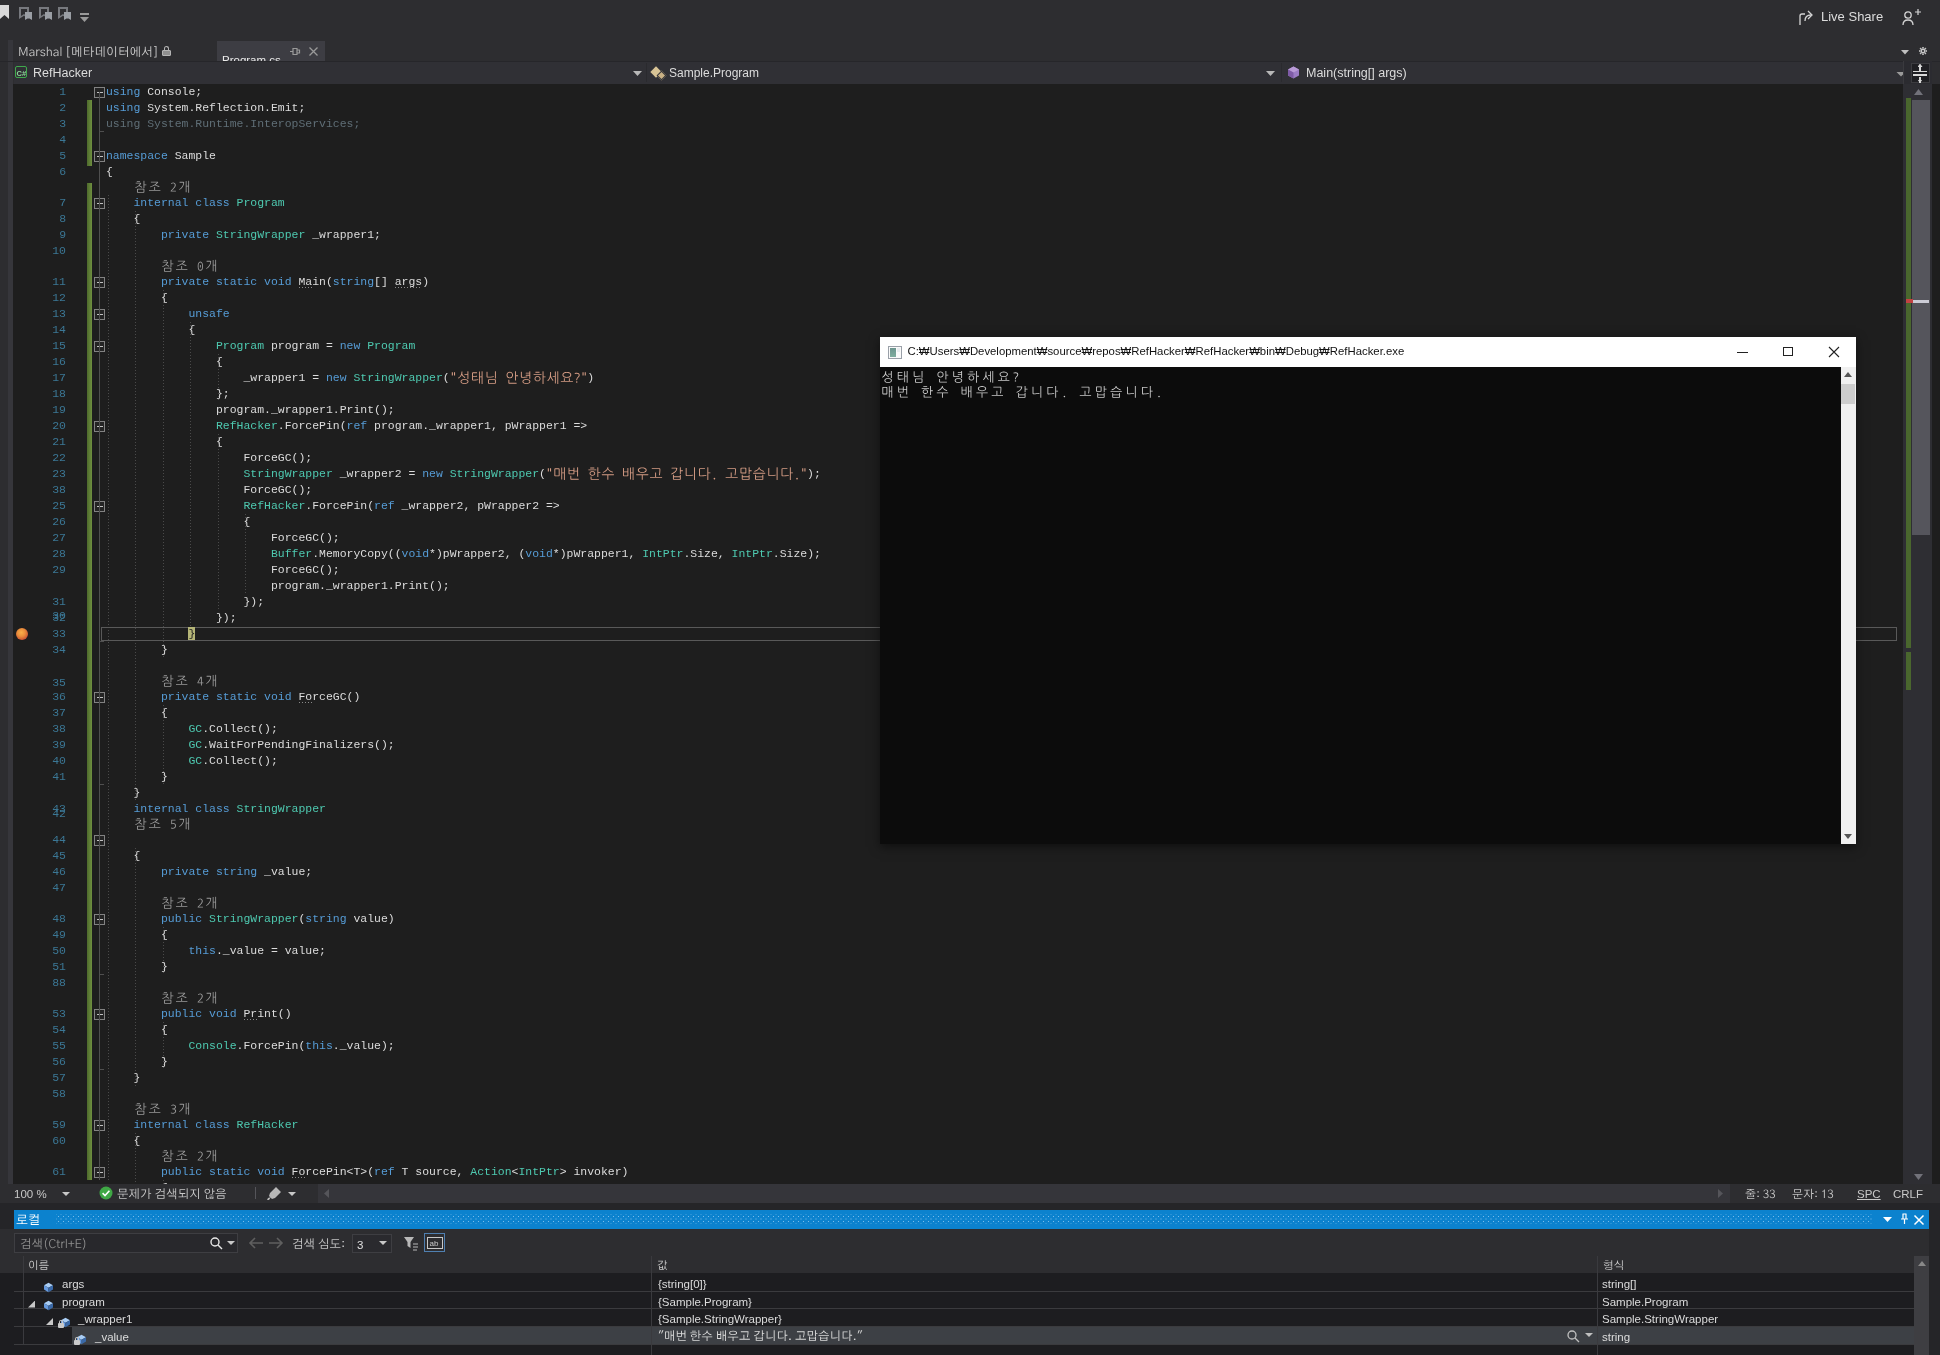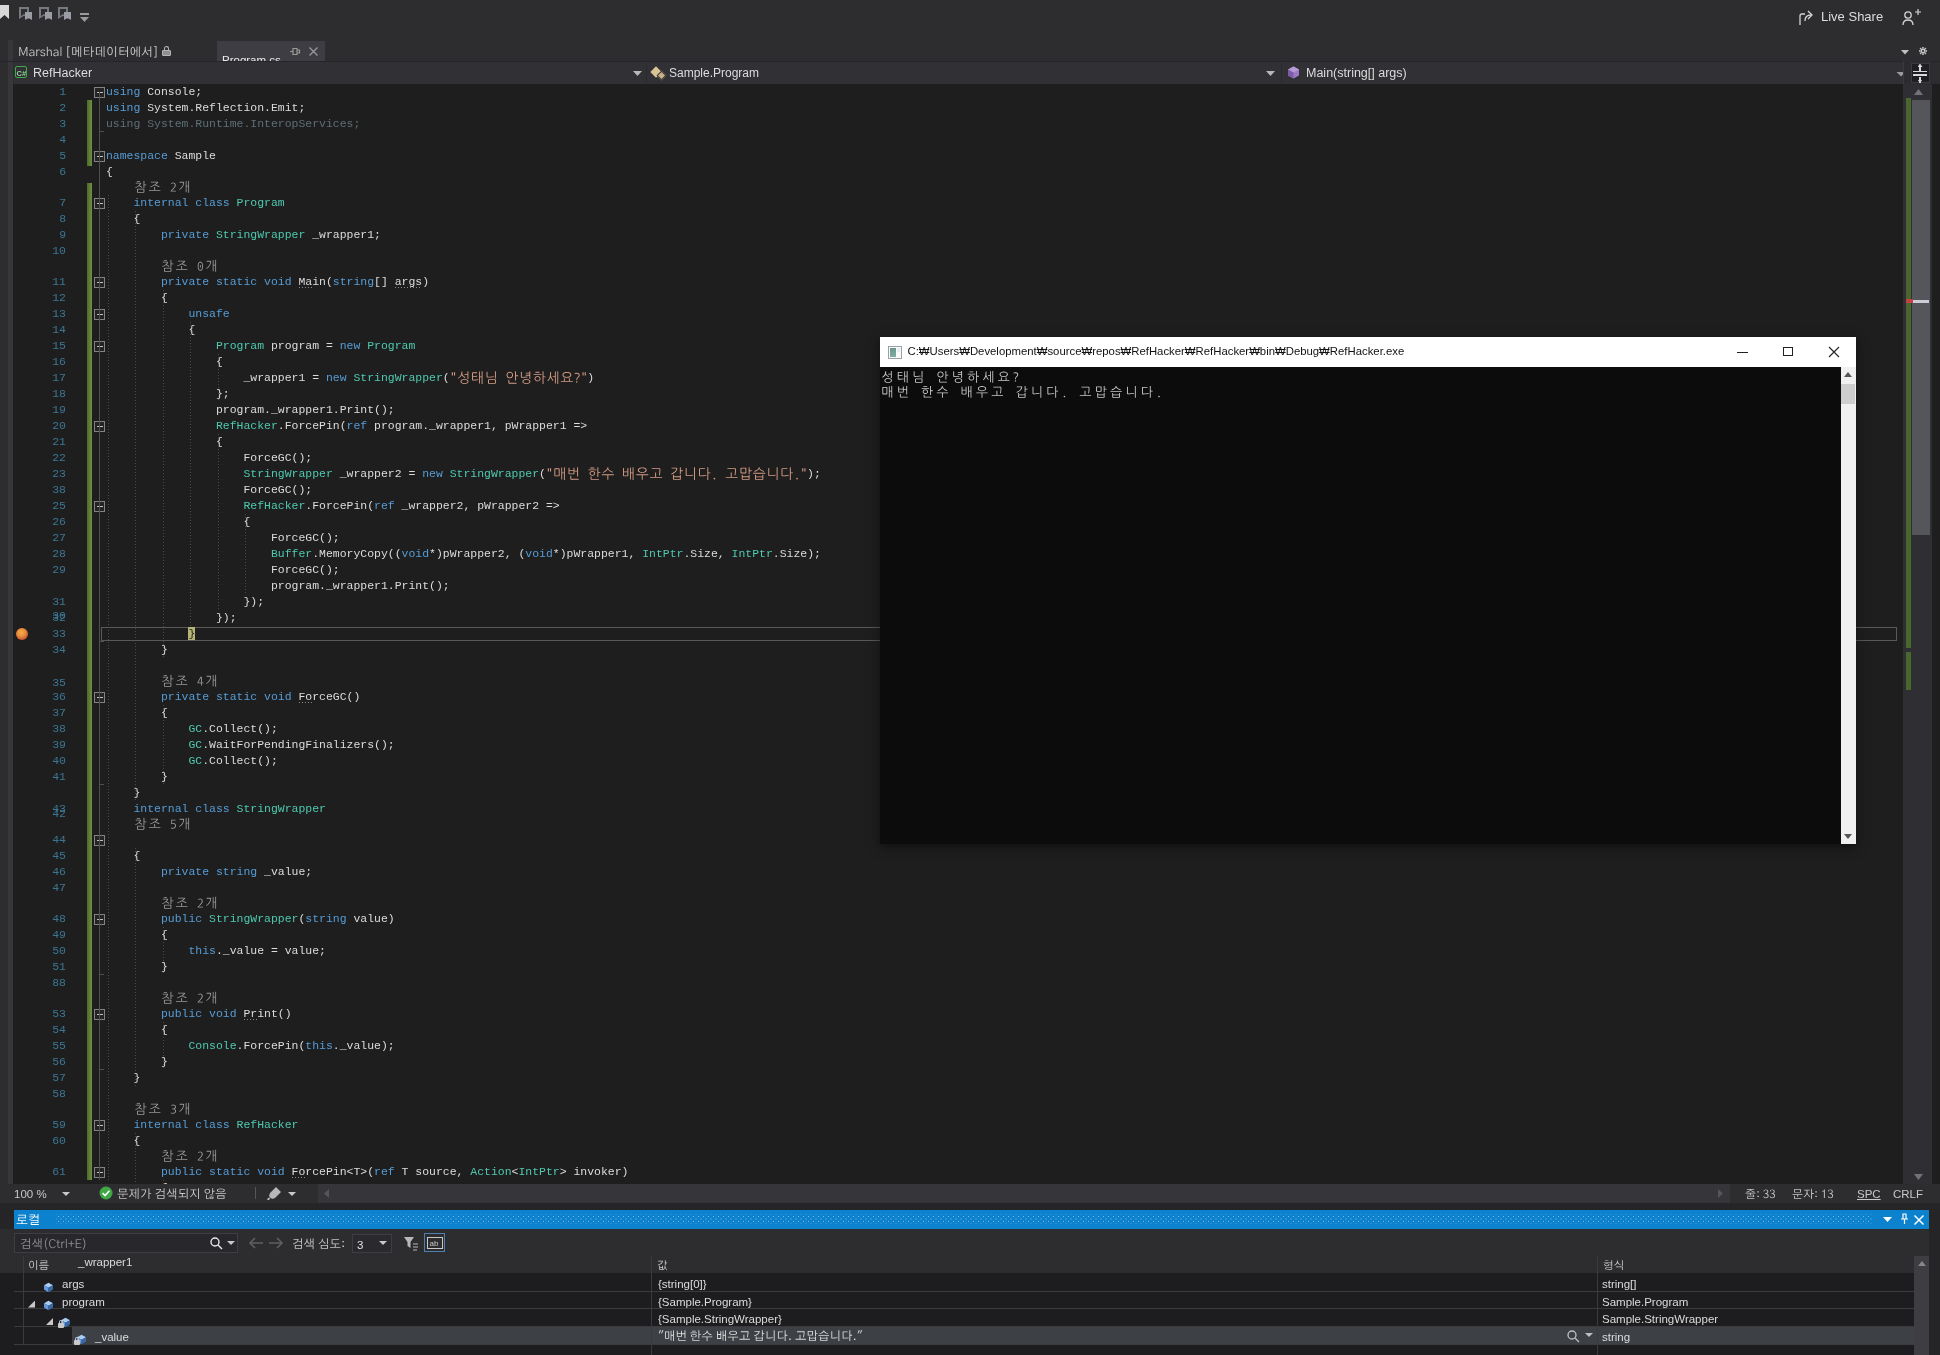--- a/index.html
+++ b/index.html
@@ -614,21 +614,21 @@
     <div style="position:absolute;left:14px;top:1343.5px;width:1900px;height:1px;background:#3b3b3e"></div>
     <div style="position:absolute;left:23px;top:1256px;width:1px;height:88px;background:#3a3a3e"></div>
     <div style="position:absolute;left:651px;top:1256px;width:1px;height:99px;background:#3a3a3e"></div>
     <div style="position:absolute;left:1597px;top:1256px;width:1px;height:99px;background:#3a3a3e"></div>
     <div style="position:absolute;left:62px;top:1278px;font:11.5px 'Liberation Sans',sans-serif;color:#dcdcdc;white-space:pre;">args</div>
     <div style="position:absolute;left:658px;top:1278px;font:11.5px 'Liberation Sans',sans-serif;color:#dcdcdc;white-space:pre;">{string[0]}</div>
     <div style="position:absolute;left:1602px;top:1278px;font:11.5px 'Liberation Sans',sans-serif;color:#dcdcdc;white-space:pre;">string[]</div>
     <div style="position:absolute;left:62px;top:1295.5px;font:11.5px 'Liberation Sans',sans-serif;color:#dcdcdc;white-space:pre;">program</div>
     <div style="position:absolute;left:658px;top:1295.5px;font:11.5px 'Liberation Sans',sans-serif;color:#dcdcdc;white-space:pre;">{Sample.Program}</div>
     <div style="position:absolute;left:1602px;top:1295.5px;font:11.5px 'Liberation Sans',sans-serif;color:#dcdcdc;white-space:pre;">Sample.Program</div>
-    <div style="position:absolute;left:78px;top:1256px;font:11.5px 'Liberation Sans',sans-serif;color:#dcdcdc;white-space:pre;text-align:center;">_wrapper1</div>
+    <div style="position:absolute;left:78px;top:1313px;font:11.5px 'Liberation Sans',sans-serif;color:#dcdcdc;white-space:pre;text-align:center;">_wrapper1</div>
     <div style="position:absolute;left:658px;top:1313px;font:11.5px 'Liberation Sans',sans-serif;color:#dcdcdc;white-space:pre;">{Sample.StringWrapper}</div>
     <div style="position:absolute;left:1602px;top:1313px;font:11.5px 'Liberation Sans',sans-serif;color:#dcdcdc;white-space:pre;">Sample.StringWrapper</div>
     <div style="position:absolute;left:95px;top:1330.5px;font:11.5px 'Liberation Sans',sans-serif;color:#dcdcdc;white-space:pre;">_value</div>
     <div style="position:absolute;left:1602px;top:1330.5px;font:11.5px 'Liberation Sans',sans-serif;color:#dcdcdc;white-space:pre;">string</div>
     <div style="position:absolute;left:28px;top:1300.5px;width:7px;height:7px;background:#c8c8c8;clip-path:polygon(100% 0,100% 100%,0 100%)"></div>
     <div style="position:absolute;left:46px;top:1318px;width:7px;height:7px;background:#c8c8c8;clip-path:polygon(100% 0,100% 100%,0 100%)"></div>
     <svg style="position:absolute;left:42.5px;top:1282px" width="11" height="11" viewBox="0 0 11 10.5">
       <path d="M1 3 L5.5 0.5 L10 3 L5.5 5.5 Z" fill="#a9cdf4"></path>
       <path d="M1 3 L5.5 5.5 L5.5 10 L1 7.2 Z" fill="#679be0"></path>
       <path d="M10 3 L5.5 5.5 L5.5 10 L10 7.2 Z" fill="#3a69a8"></path>

